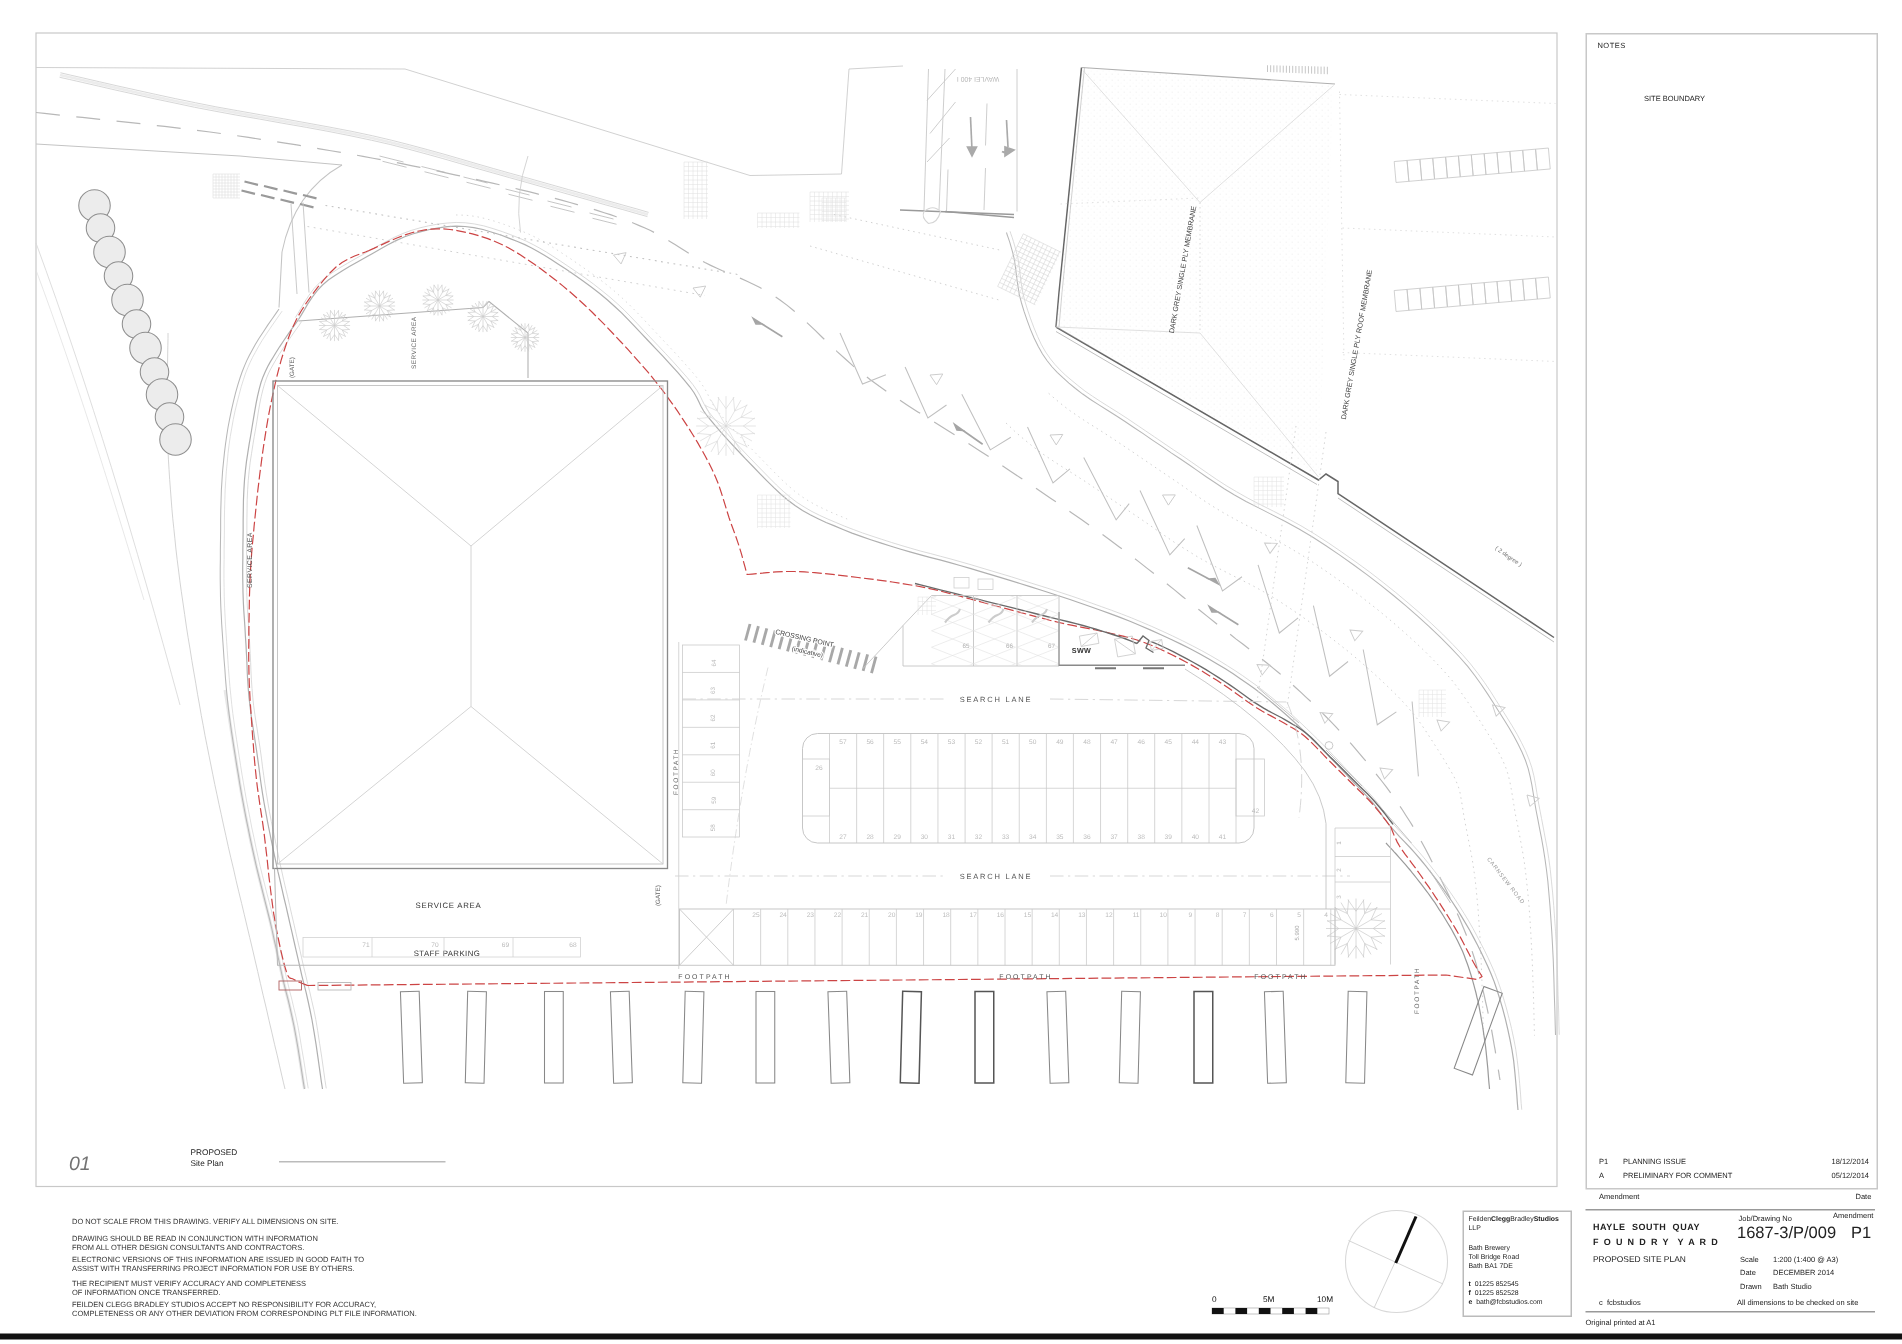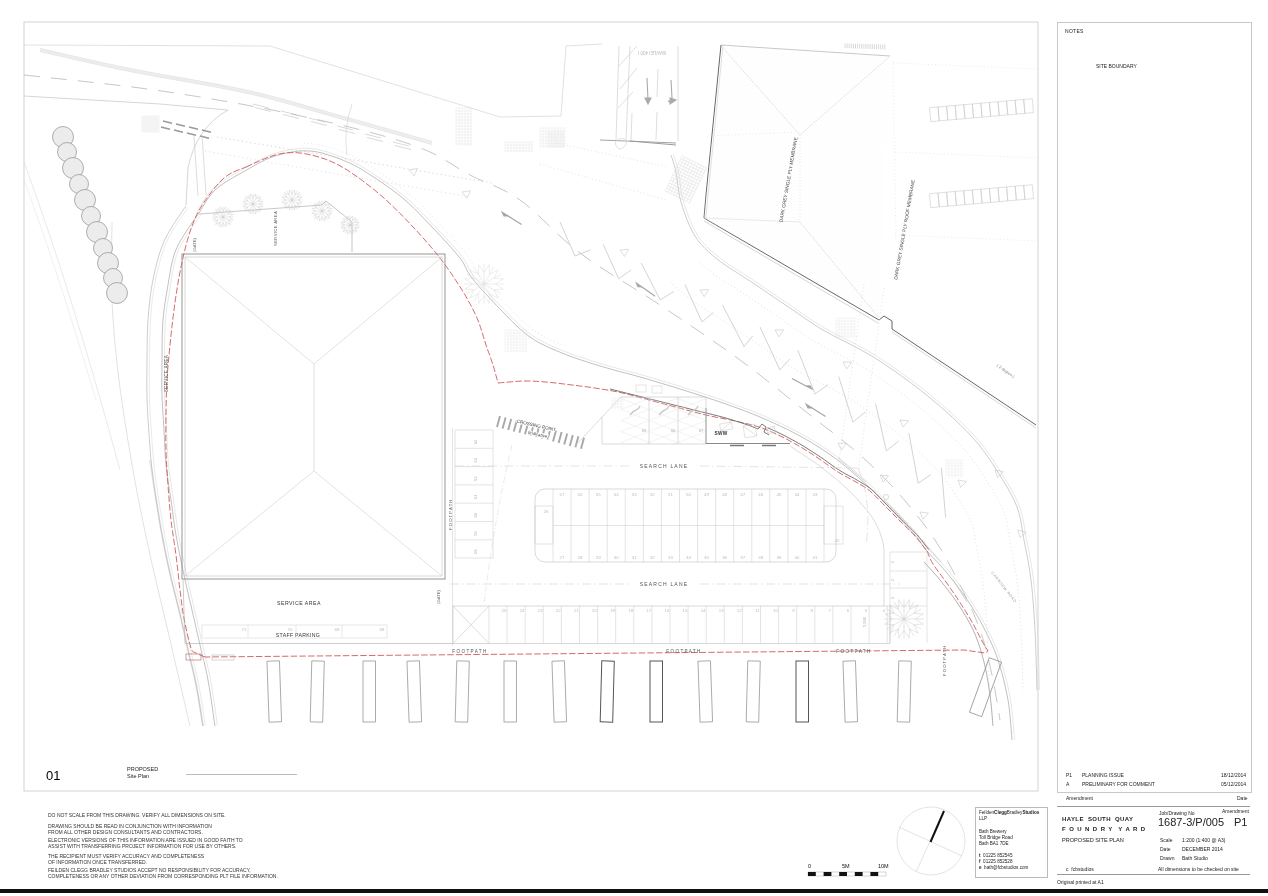--- a/index.html
+++ b/index.html
@@ -1050,21 +1050,21 @@
 
 <div style="position:absolute;left:1057px;top:806px;width:193px;border-top:0.8px solid #999;"></div>
 
 <div class="t" style="left:1222px;top:808px;font-size:5px;">Amendment</div>
 
 <div class="t" style="left:1062px;top:816px;font-size:6px;font-weight:bold;letter-spacing:0.4px;">HAYLE&nbsp; SOUTH&nbsp; QUAY</div>
 <div class="t" style="left:1062px;top:826px;font-size:6px;font-weight:bold;letter-spacing:0.9px;">F O U N D R Y&nbsp; Y A R D</div>
 
 <div class="t" style="left:1159px;top:810px;font-size:5px;">Job/Drawing No</div>
 
-<div class="t" style="left:1158px;top:816px;font-size:11px;">1687-3/P/005</div>
+<div class="t" style="left:1158px;top:816px;font-size:11px;">1687-3/P/009</div>
 
 <div class="t" style="left:1234px;top:816px;font-size:11px;">P1</div>
 
 <div class="t" style="left:1062px;top:837px;font-size:5.6px;">PROPOSED SITE PLAN</div>
 
 <div class="t" style="left:1160px;top:837px;font-size:5px;">Scale</div>
 <div class="t" style="left:1182px;top:837px;font-size:5px;">1:200 (1:400 @ A3)</div>
 
 <div class="t" style="left:1160px;top:846px;font-size:5px;">Date</div>
 <div class="t" style="left:1182px;top:846px;font-size:5px;">DECEMBER 2014</div>
@@ -1101,21 +1101,21 @@
 <text x="42" y="10" font-size="5.5" fill="#111" font-family="Liberation Sans">5M</text>
 <text x="78" y="10" font-size="5.5" fill="#111" font-family="Liberation Sans">10M</text>
 <rect x="8" y="14" width="78" height="4" fill="#fff" stroke="#999" stroke-width="0.4"></rect>
 <rect x="8" y="14" width="7.8" height="4" fill="#111"></rect>
 <rect x="23.6" y="14" width="7.8" height="4" fill="#111"></rect>
 <rect x="39.2" y="14" width="7.8" height="4" fill="#111"></rect>
 <rect x="54.8" y="14" width="7.8" height="4" fill="#111"></rect>
 <rect x="70.4" y="14" width="7.8" height="4" fill="#111"></rect>
 </svg>
 
-<div class="t" style="left:46px;top:768px;font-size:13px;color:#000000;">01</div>
+<div class="t" style="left:46px;top:768px;font-size:13px;color:#737373;font-style:italic;">01</div>
 <div class="t" style="left:127px;top:766px;font-size:5.5px;">PROPOSED</div>
 <div class="t" style="left:127px;top:773px;font-size:5.5px;">Site Plan</div>
 <div style="position:absolute;left:186px;top:774px;width:111px;border-top:0.7px solid #bbb;"></div>
 
 <div class="t" style="left:48px;top:812px;font-size:5px;color:#333;">DO NOT SCALE FROM THIS DRAWING. VERIFY ALL DIMENSIONS ON SITE.</div>
 
 <div class="t" style="left:48px;top:823px;font-size:5px;color:#333;">DRAWING SHOULD BE READ IN CONJUNCTION WITH INFORMATION<br>FROM ALL OTHER DESIGN CONSULTANTS AND CONTRACTORS.</div>
 
 <div class="t" style="left:48px;top:837px;font-size:5px;color:#333;">ELECTRONIC VERSIONS OF THIS INFORMATION ARE ISSUED IN GOOD FAITH TO<br>ASSIST WITH TRANSFERRING PROJECT INFORMATION FOR USE BY OTHERS.</div>
 

